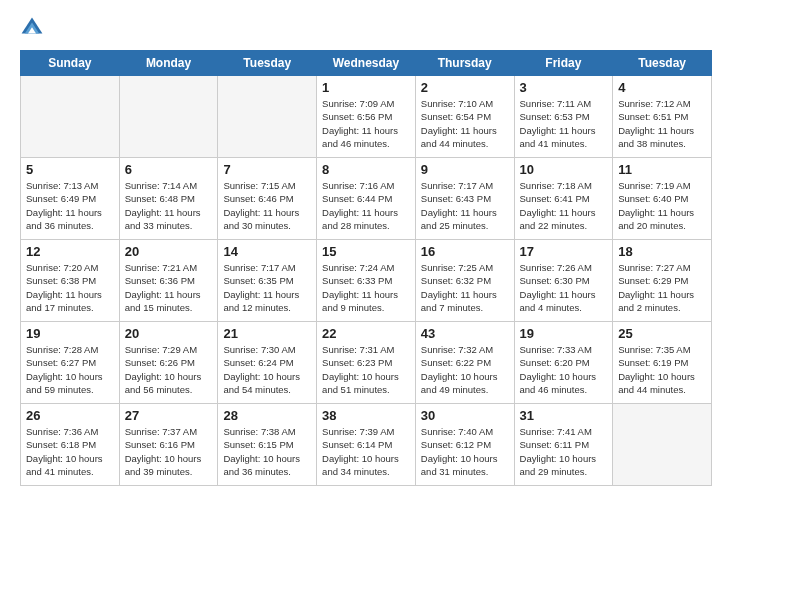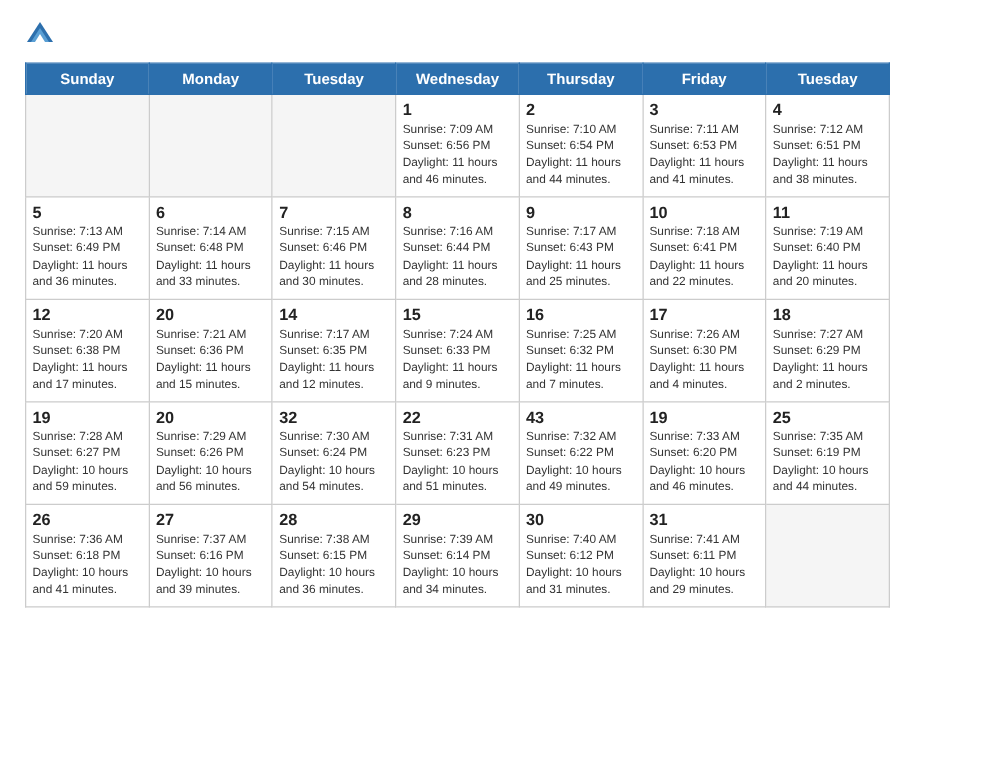--- a/index.html
+++ b/index.html
@@ -248,21 +248,21 @@
 Sunset: 6:27 PM
 Daylight: 10 hours and 59 minutes.</div>
           </td>
           <td>
             <div class="day-num">20</div>
             <div class="day-info">Sunrise: 7:29 AM
 Sunset: 6:26 PM
 Daylight: 10 hours and 56 minutes.</div>
           </td>
           <td>
-            <div class="day-num">32</div>
+            <div class="day-num">21</div>
             <div class="day-info">Sunrise: 7:30 AM
 Sunset: 6:24 PM
 Daylight: 10 hours and 54 minutes.</div>
           </td>
           <td>
             <div class="day-num">22</div>
             <div class="day-info">Sunrise: 7:31 AM
 Sunset: 6:23 PM
 Daylight: 10 hours and 51 minutes.</div>
           </td>
@@ -298,21 +298,21 @@
 Sunset: 6:16 PM
 Daylight: 10 hours and 39 minutes.</div>
           </td>
           <td>
             <div class="day-num">28</div>
             <div class="day-info">Sunrise: 7:38 AM
 Sunset: 6:15 PM
 Daylight: 10 hours and 36 minutes.</div>
           </td>
           <td>
-            <div class="day-num">29</div>
+            <div class="day-num">38</div>
             <div class="day-info">Sunrise: 7:39 AM
 Sunset: 6:14 PM
 Daylight: 10 hours and 34 minutes.</div>
           </td>
           <td>
             <div class="day-num">30</div>
             <div class="day-info">Sunrise: 7:40 AM
 Sunset: 6:12 PM
 Daylight: 10 hours and 31 minutes.</div>
           </td>

